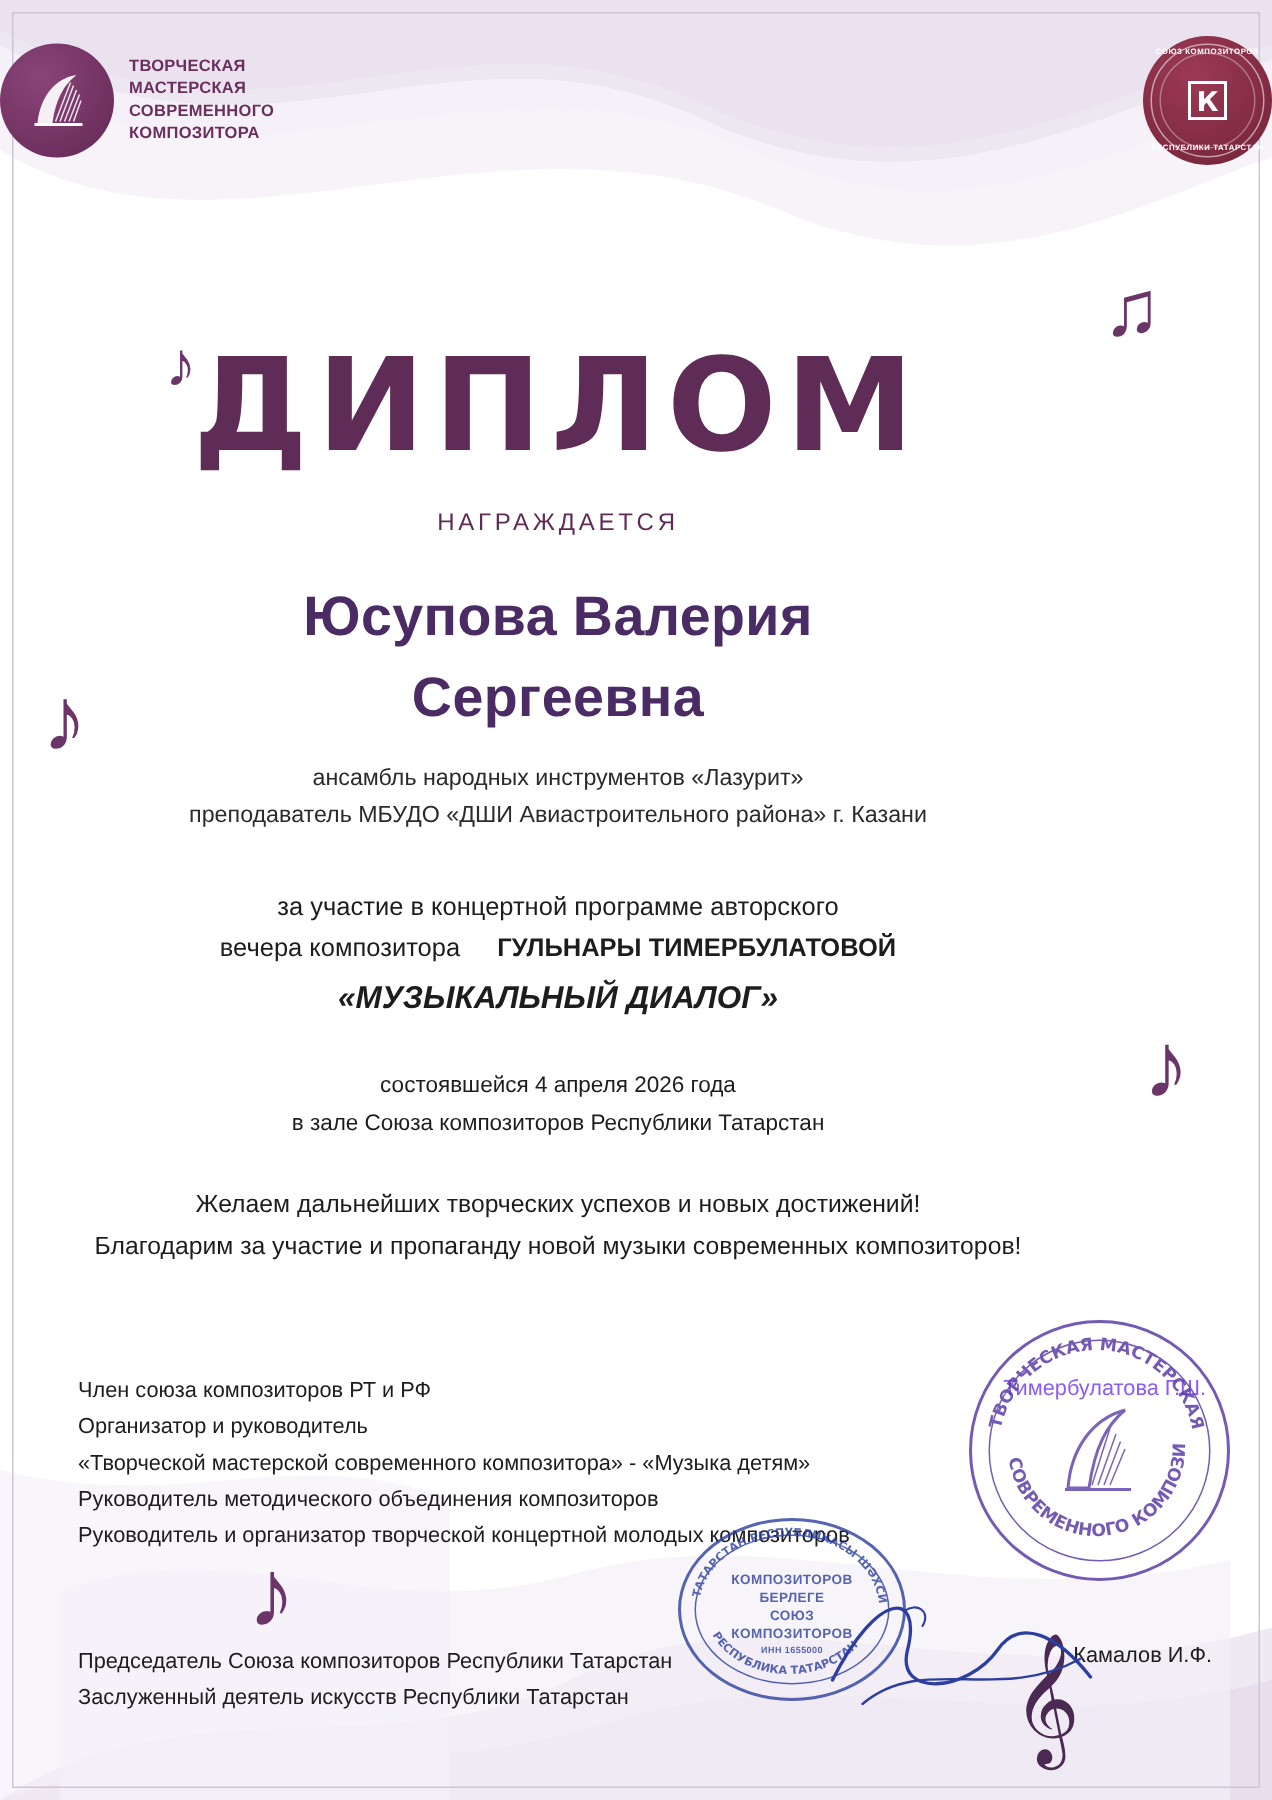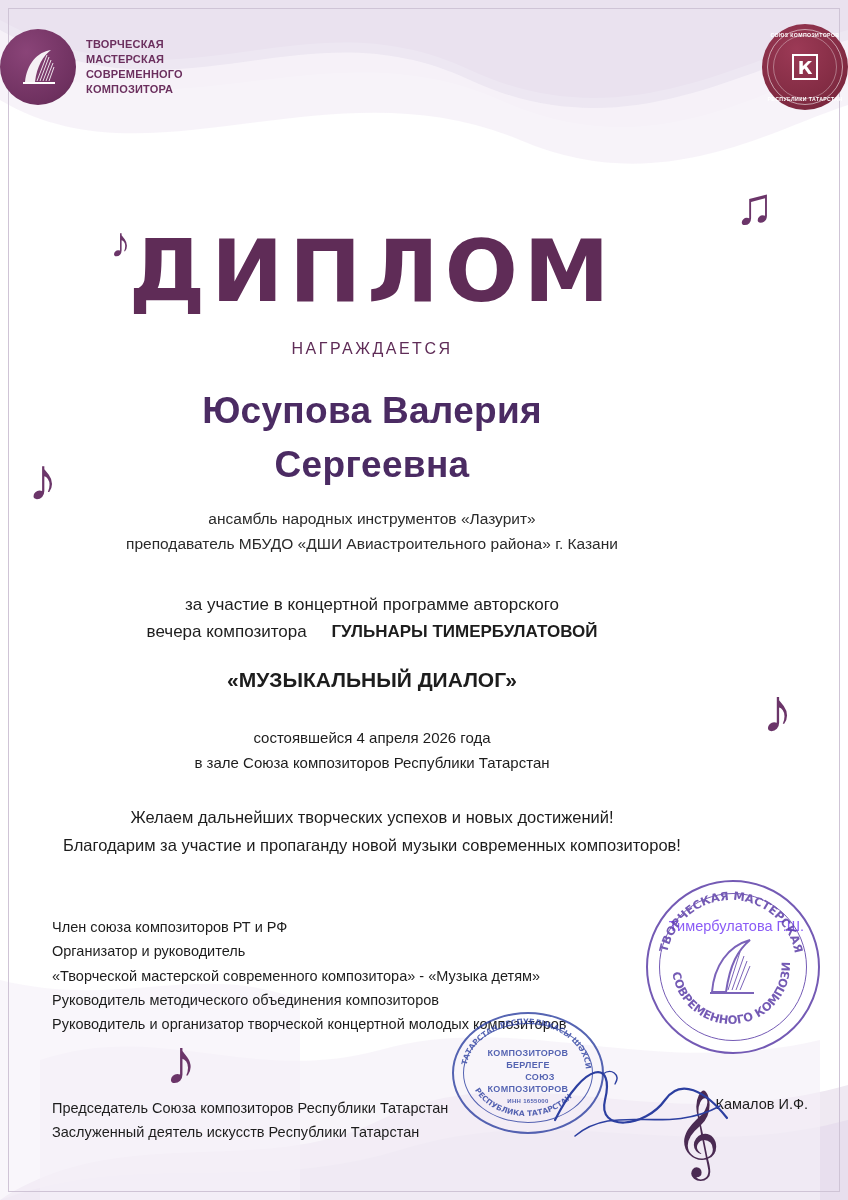--- a/index.html
+++ b/index.html
@@ -150,23 +150,24 @@
     line-height: 1.6;
   }
   .reason {
     margin-top: 34px;
     font-size: 17px;
     color: #1d1d1d;
     line-height: 1.62;
   }
   .reason b { font-weight: bold; padding-left: 20px; }
   .program {
-    margin-top: 22px;
+    margin-top: 8px;
     font-size: 21px;
     font-weight: bold;
+    font-style: italic;
     color: #1d1d1d;
   }
   .when {
     margin-top: 34px;
     font-size: 15px;
     color: #1d1d1d;
     line-height: 1.65;
   }
   .wishes {
     margin-top: 28px;
@@ -416,21 +417,21 @@
       </defs>
       <text font-size="7.5" fill="#2c3fa0" font-weight="bold" font-family="DejaVu Sans, sans-serif">
         <textPath href="#bArcTop" startOffset="4%">ТАТАРСТАН РЕСПУБЛИКАСЫ ШӘХСИ ЧУЛПАН</textPath>
       </text>
       <text font-size="7.5" fill="#2c3fa0" font-weight="bold" font-family="DejaVu Sans, sans-serif">
         <textPath href="#bArcBottom" startOffset="12%">РЕСПУБЛИКА ТАТАРСТАН</textPath>
       </text>
     </svg>
     <div class="stamp-text" style="top:34px;">КОМПОЗИТОРОВ</div>
     <div class="stamp-text" style="top:46px;">БЕРЛЕГЕ</div>
-    <div class="stamp-text" style="top:58px;padding-left:12px;">СОЮЗ</div>
+    <div class="stamp-text" style="top:58px;">СОЮЗ</div>
     <div class="stamp-text" style="top:70px;">КОМПОЗИТОРОВ</div>
     <div class="stamp-text" style="top:84px;font-size:6px;">ИНН 1655000</div>
   </div>
 
   <svg class="sig-ink" style="left:545px;top:1040px;" width="190" height="110" viewBox="0 0 190 110">
     <path d="M10 80 C40 20 70 20 60 60 C52 92 100 88 120 60 C135 38 160 50 182 78" fill="none" stroke="#2c3fa0" stroke-width="2.2" stroke-linecap="round"></path>
     <path d="M30 96 C70 62 120 96 175 66" fill="none" stroke="#2c3fa0" stroke-width="1.6" stroke-linecap="round"></path>
     <path d="M58 34 C66 28 76 34 70 44" fill="none" stroke="#2c3fa0" stroke-width="1.4" stroke-linecap="round"></path>
   </svg>
 

